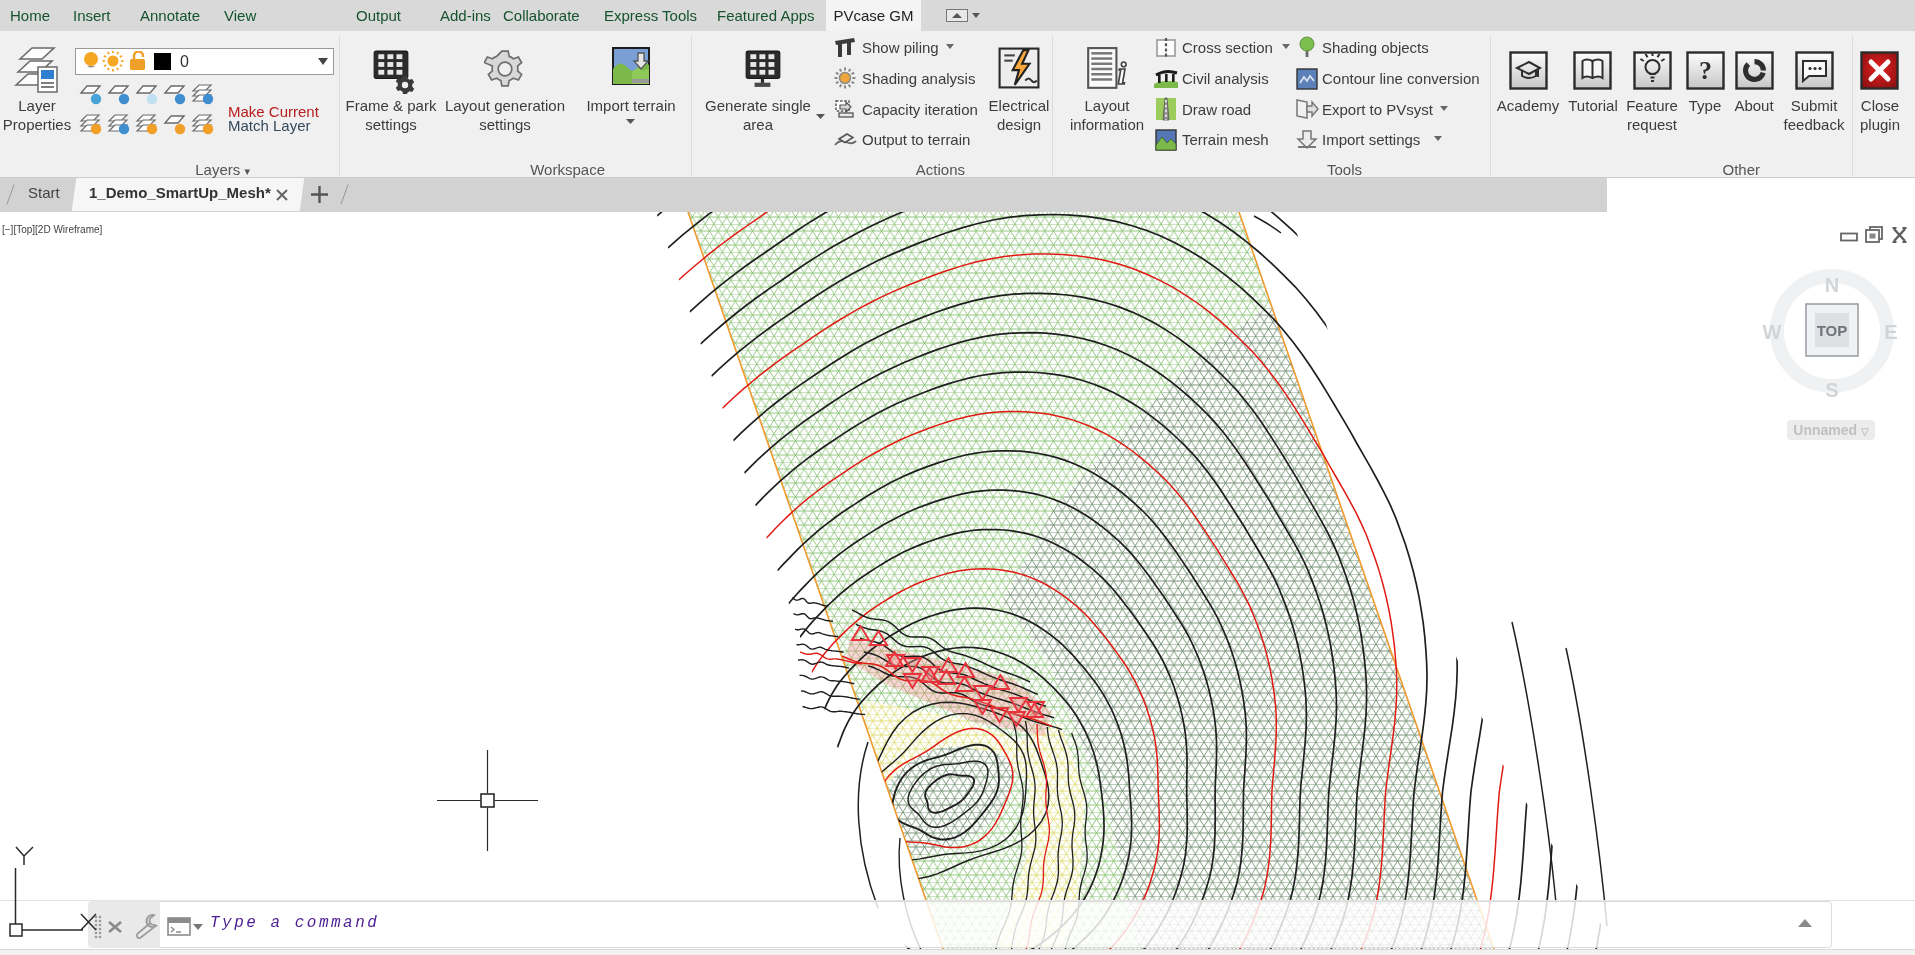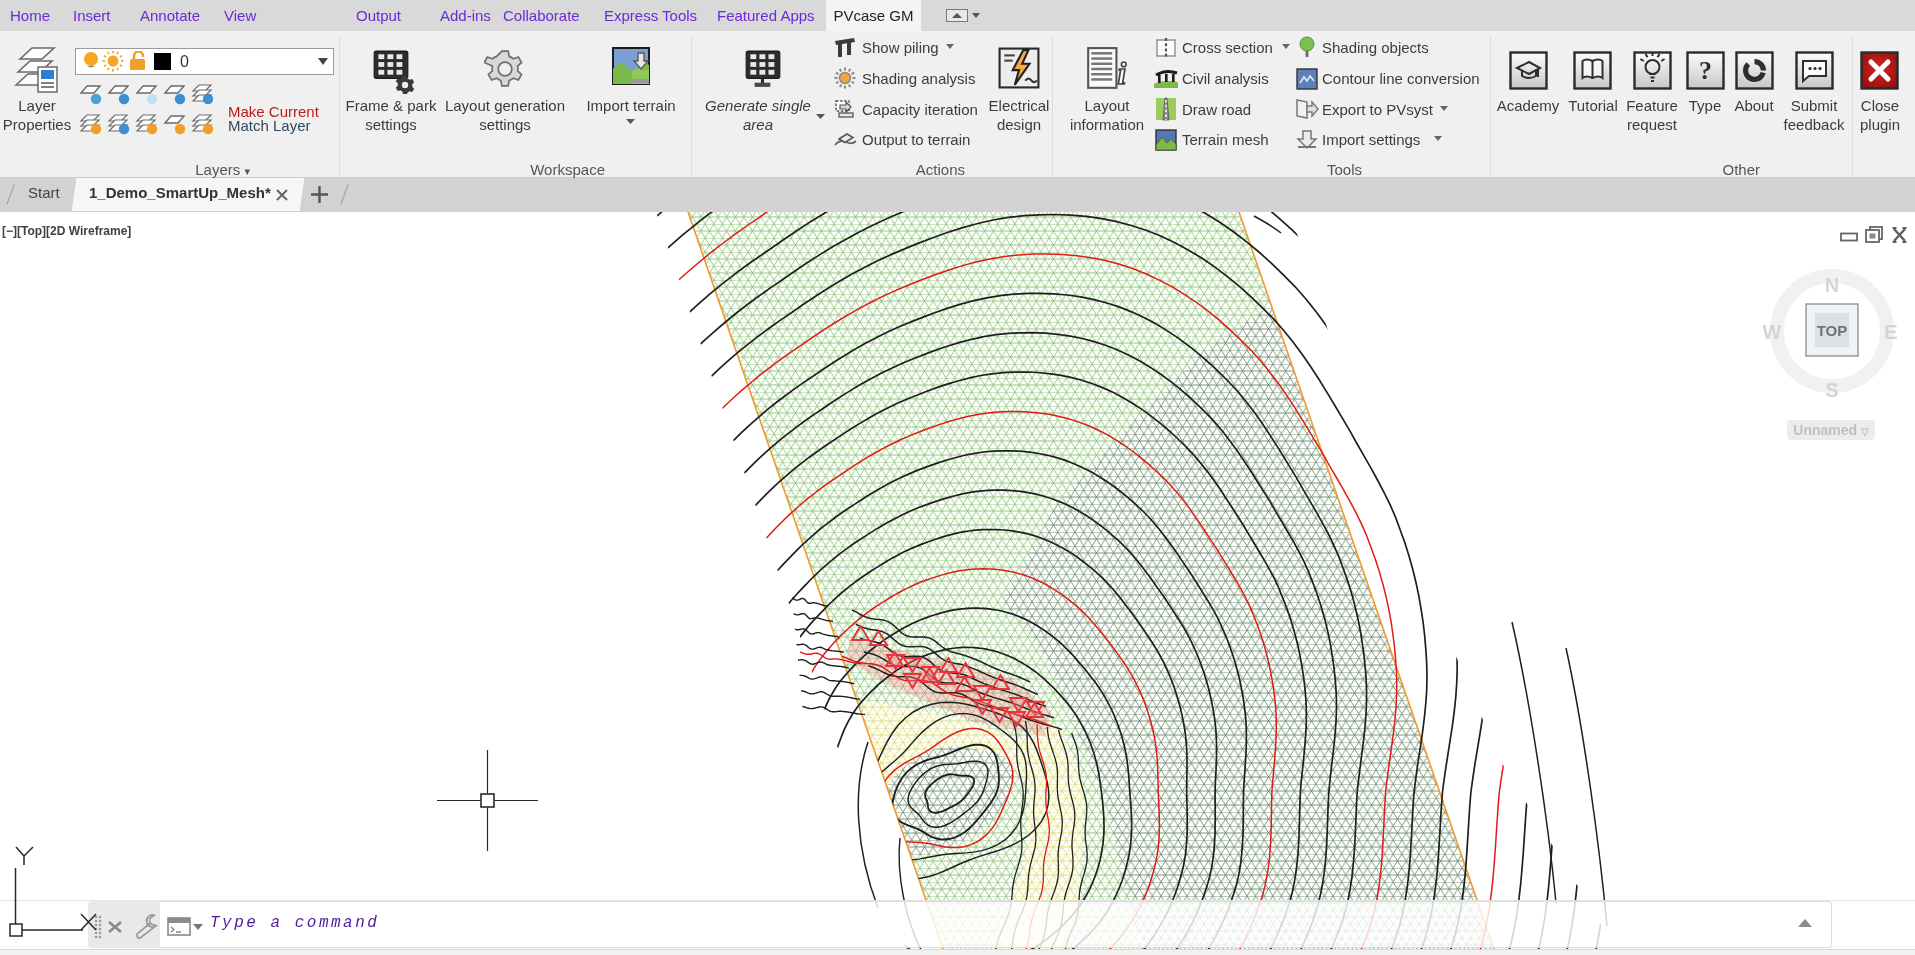--- a/index.html
+++ b/index.html
@@ -1,27 +1,27 @@
 <!DOCTYPE html>
 <html><head><meta charset="utf-8"><style>
 *{margin:0;padding:0;box-sizing:border-box;}
 html,body{width:1915px;height:955px;overflow:hidden;font-family:"Liberation Sans",sans-serif;background:#fff;}
 .abs{position:absolute;}
 #titlebar{position:absolute;left:0;top:0;width:1915px;height:31px;background:#d9d9d9;}
-.menu{position:absolute;top:0;height:31px;line-height:31px;font-size:15px;color:#6d28d9;}
+.menu{position:absolute;top:0;height:31px;line-height:31px;font-size:15px;color:#14532d;}
 #pvtab{position:absolute;left:826px;top:0;width:95px;height:31px;background:#f4f4f4;text-align:center;line-height:31px;font-size:15px;color:#222;}
 #ribbon{position:absolute;left:0;top:31px;width:1915px;height:147px;background:#f0f0f0;border-bottom:1px solid #cdcdcd;}
 .psep{position:absolute;top:5px;width:1px;height:140px;background:#dcdcdc;}
 .plabel{position:absolute;top:130px;height:16px;font-size:15px;color:#555;text-align:right;white-space:nowrap;}
 .btxt{position:absolute;font-size:15px;color:#3c3c3c;text-align:center;white-space:nowrap;line-height:19px;}
 .stxt{position:absolute;font-size:15px;color:#3c3c3c;white-space:nowrap;height:20px;line-height:20px;}
-#filetabs{position:absolute;left:0;top:178px;width:1915px;height:34px;background:#d2d2d2;}
+#filetabs{position:absolute;left:0;top:178px;width:1607px;height:34px;background:#d2d2d2;}
 #activetab{position:absolute;left:74px;top:0;width:228px;height:33px;background:#f6f6f6;transform:skewX(-8deg);}
 #canvas{position:absolute;left:0;top:212px;width:1915px;height:743px;background:#fff;}
-#vplabel{position:absolute;left:2px;top:12px;font-size:12px;color:#3f3f3f;font-weight:bold;}
+#vplabel{position:absolute;left:2px;top:12px;font-size:10px;color:#3f3f3f;}
 #cmdrow{position:absolute;left:0;top:688px;width:1915px;height:49px;border-top:1px solid #e3e3e3;}
 #cmdgrip{position:absolute;left:88px;top:689px;width:72px;height:47px;background:rgba(230,230,230,0.88);border-radius:4px 0 0 4px;}
 #cmdinput{position:absolute;left:160px;top:689px;width:1672px;height:47px;background:rgba(255,255,255,0.82);border:1px solid rgba(205,205,205,0.7);border-left:none;border-radius:0 4px 4px 0;}
 #statusbar{position:absolute;left:0;top:949px;width:1915px;height:6px;background:#f2f2f2;border-top:1px solid #d8d8d8;}
 </style></head><body>
 <div id="titlebar">
 <div class="menu" style="left:10px;">Home</div>
 <div class="menu" style="left:73px;">Insert</div>
 <div class="menu" style="left:140px;">Annotate</div>
 <div class="menu" style="left:224px;">View</div>
@@ -191,21 +191,21 @@
       <rect x="24.2" y="5.0" width="5.6" height="4.6" fill="#e8e8e8"></rect>
       <rect x="7.0" y="12.4" width="5.6" height="4.6" fill="#e8e8e8"></rect>
       <rect x="15.6" y="12.4" width="5.6" height="4.6" fill="#e8e8e8"></rect>
       <rect x="24.2" y="12.4" width="5.6" height="4.6" fill="#e8e8e8"></rect>
       <rect x="7.0" y="19.8" width="5.6" height="4.6" fill="#e8e8e8"></rect>
       <rect x="15.6" y="19.8" width="5.6" height="4.6" fill="#e8e8e8"></rect>
       <rect x="24.2" y="19.8" width="5.6" height="4.6" fill="#e8e8e8"></rect>
       <rect x="17" y="28" width="3" height="5" fill="#2c2c2c"></rect>
       <rect x="11" y="32" width="15" height="4" fill="#4a4a4a"></rect>
     </svg>
-<div class="btxt" style="left:688px;top:65px;width:140px;font-style:italic;">Generate single<br>area</div>
+<div class="btxt" style="left:688px;top:65px;width:140px;">Generate single<br>area</div>
 <svg class="abs" style="left:816px;top:83px;" width="10" height="6">
       <path d="M0 0 L9 0 L4.5 5 Z" fill="#555"></path>
     </svg>
 <svg class="abs" style="left:834px;top:6px;" width="22" height="22" viewBox="0 0 22 22">
       <path d="M1 4 L20 1 L21 5 L2 8 Z" fill="#3a3a3a"></path>
       <rect x="4" y="7" width="4" height="13" fill="#3a3a3a"></rect>
       <rect x="13" y="5" width="4" height="13" fill="#3a3a3a"></rect>
     </svg>
 <div class="stxt" style="left:862px;top:7px;">Show piling</div>
 <svg class="abs" style="left:946px;top:13px;" width="9" height="6">

